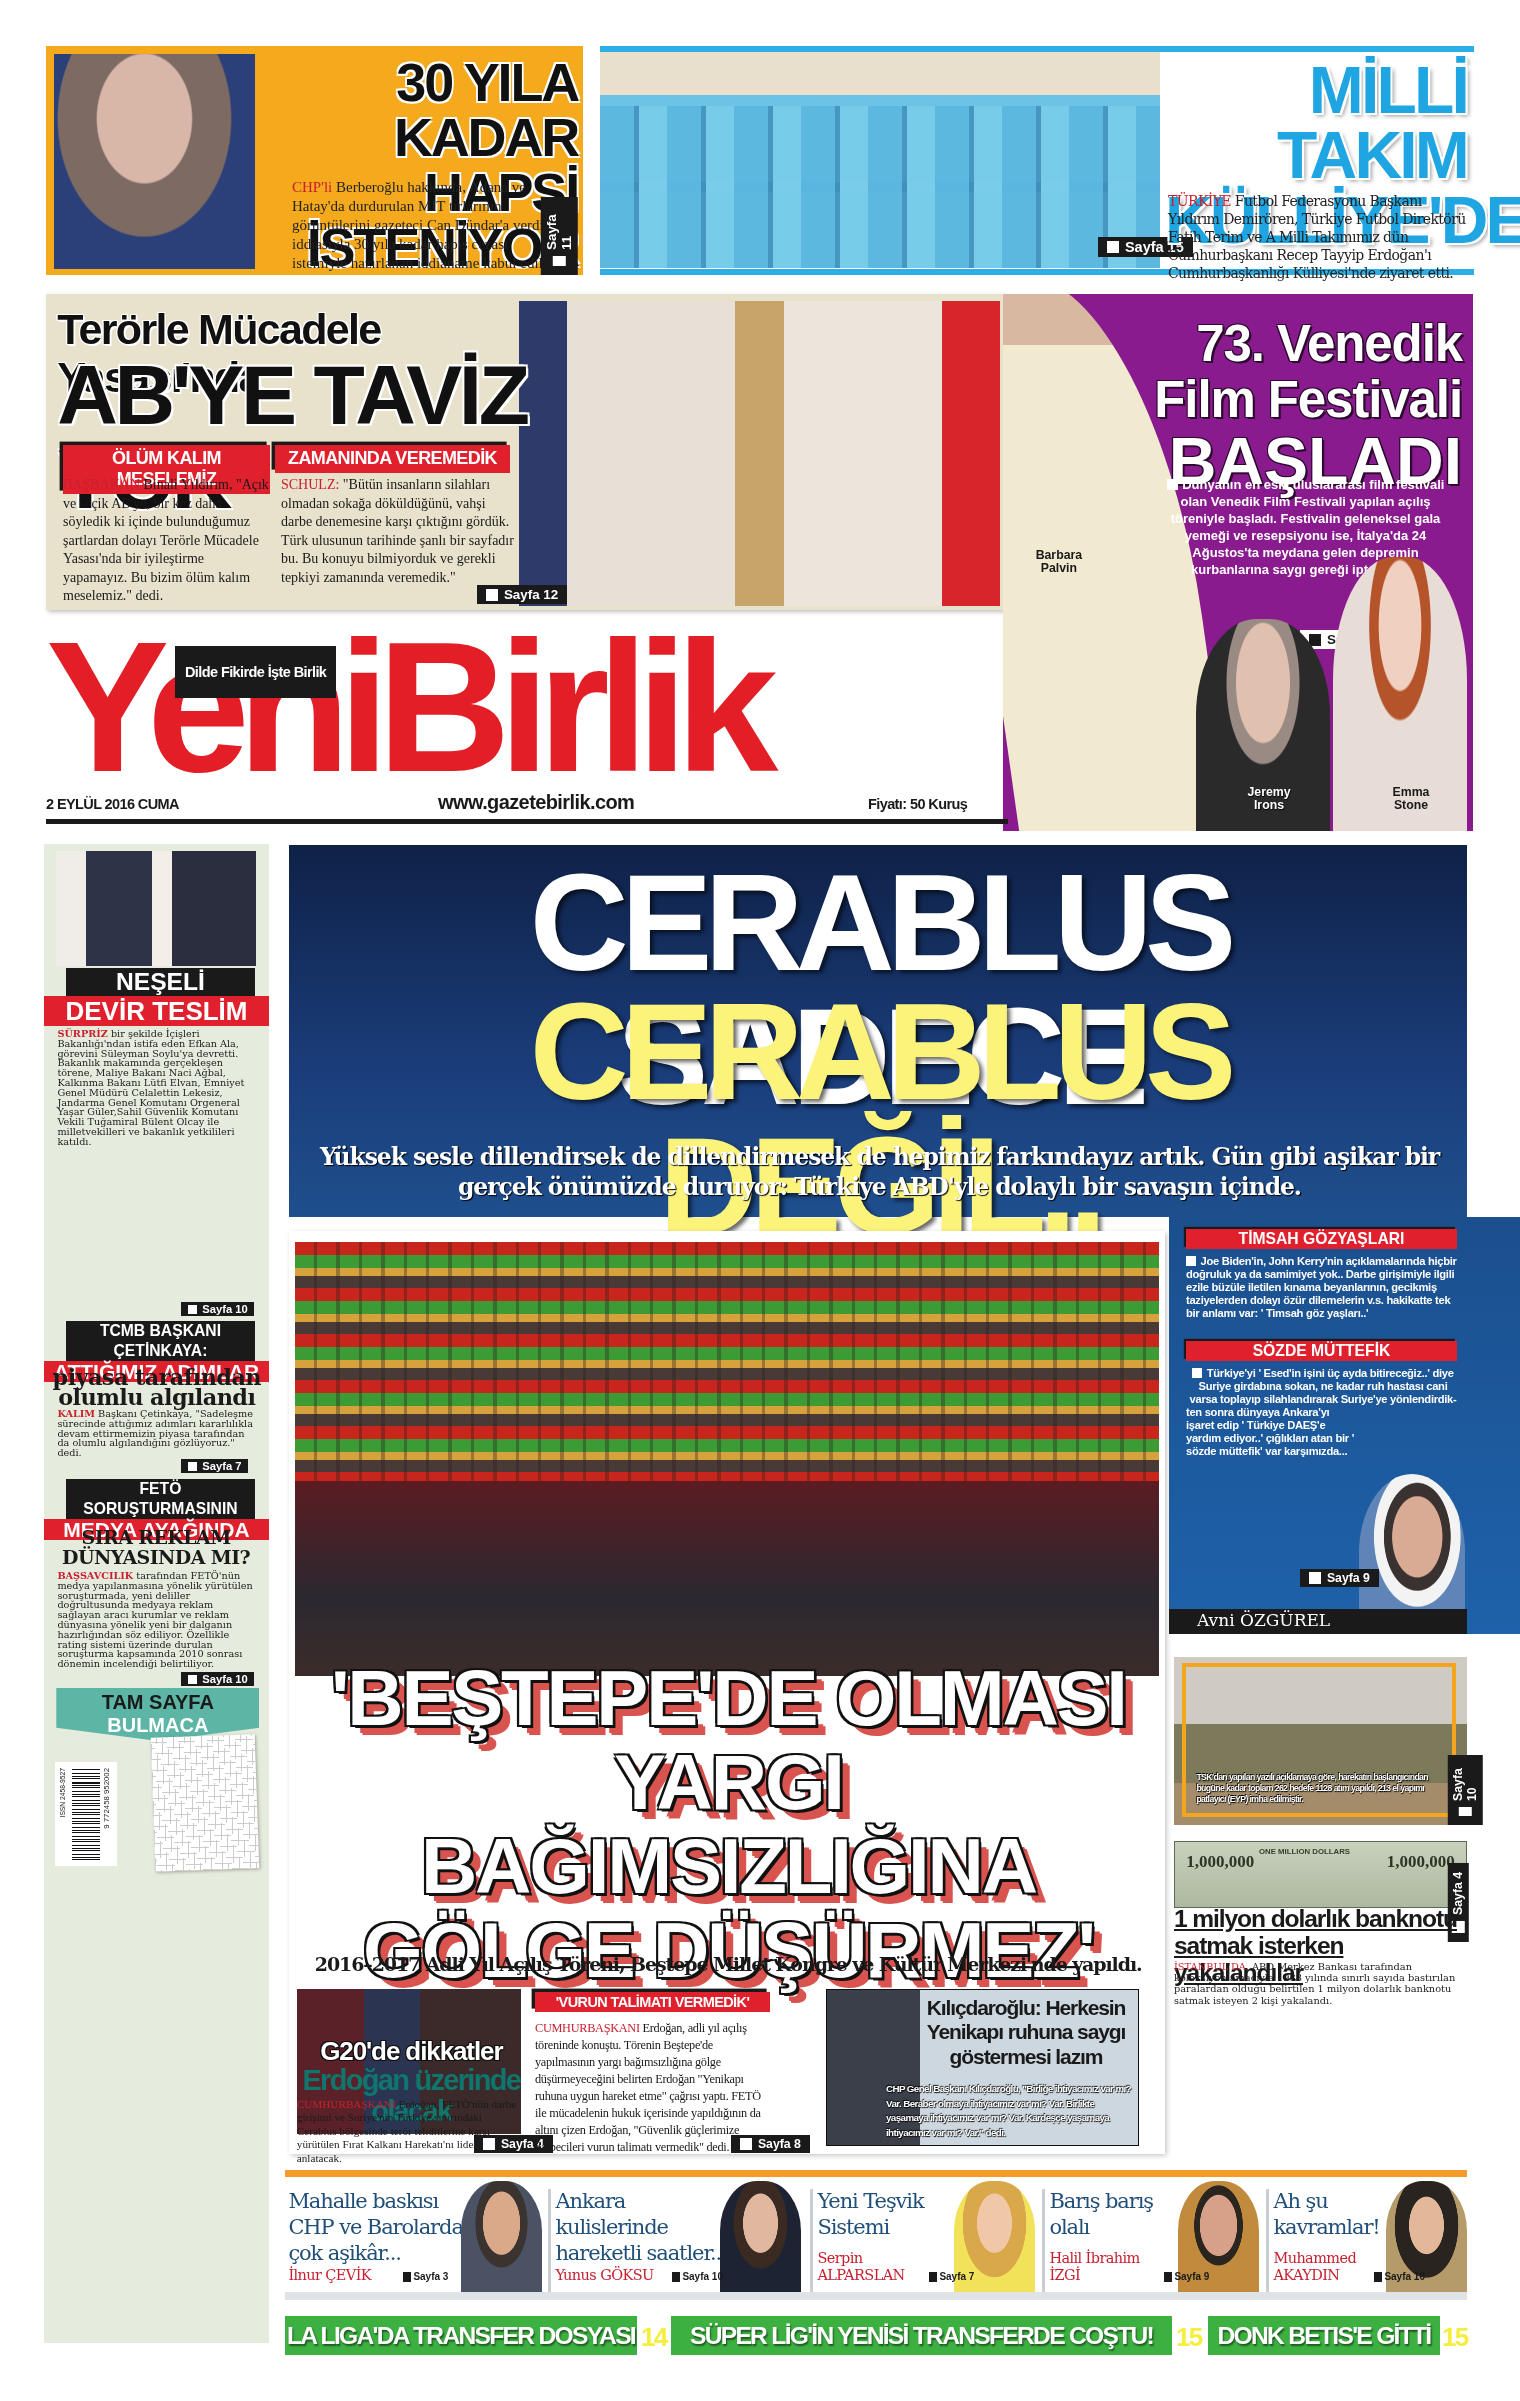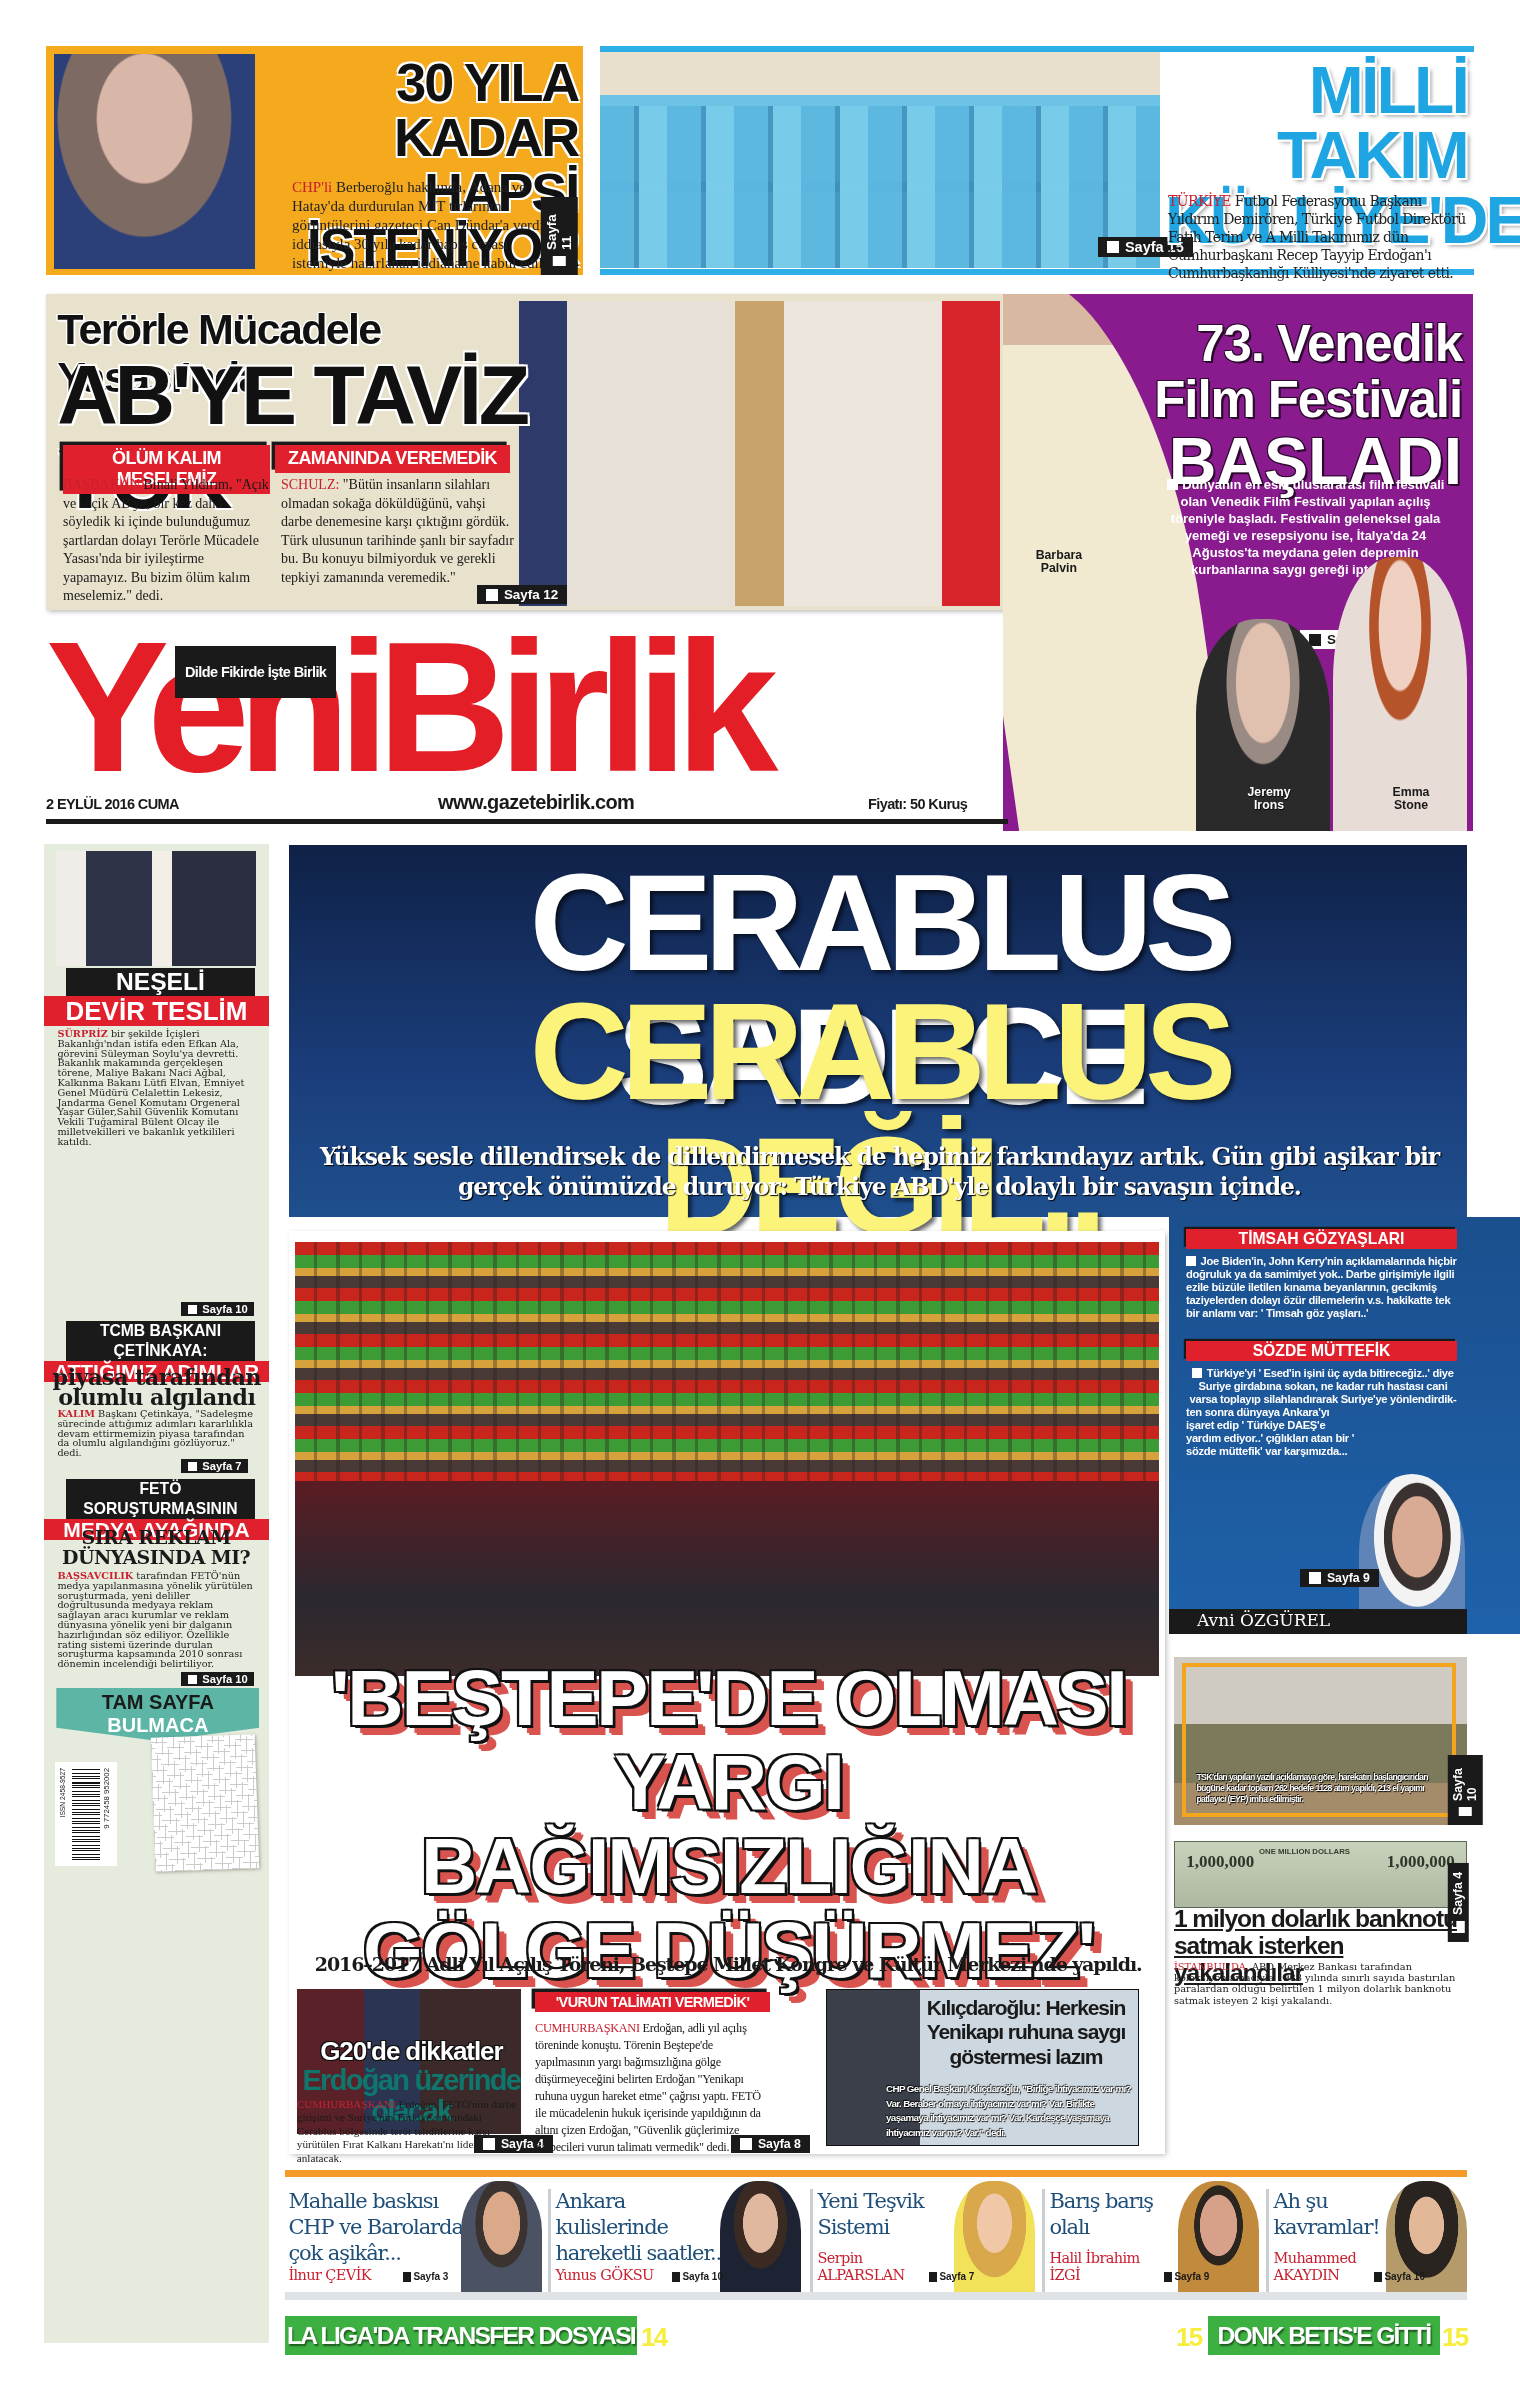--- a/index.html
+++ b/index.html
@@ -415,17 +415,18 @@
         <span class="sq"></span>
         <span>Sayfa 10</span>
       </div>
   </div>
   <div class="abs bottombar"></div>
 </div>
 
 <div id="footer" class="abs">
   <div class="fbox" style="left:0;width:352px">LA LIGA'DA TRANSFER DOSYASI</div>
   <div class="fnum" style="left:356px">14</div>
+  <div class="fbox" style="left:386px;width:501px">SÜPER LİG'İN YENİSİ TRANSFERDE COŞTU!</div>
   <div class="fnum" style="left:891px">15</div>
   <div class="fbox" style="left:923px;width:232px">DONK BETIS'E GİTTİ</div>
   <div class="fnum" style="left:1157px">15</div>
 </div>
 
 
 </body></html>

